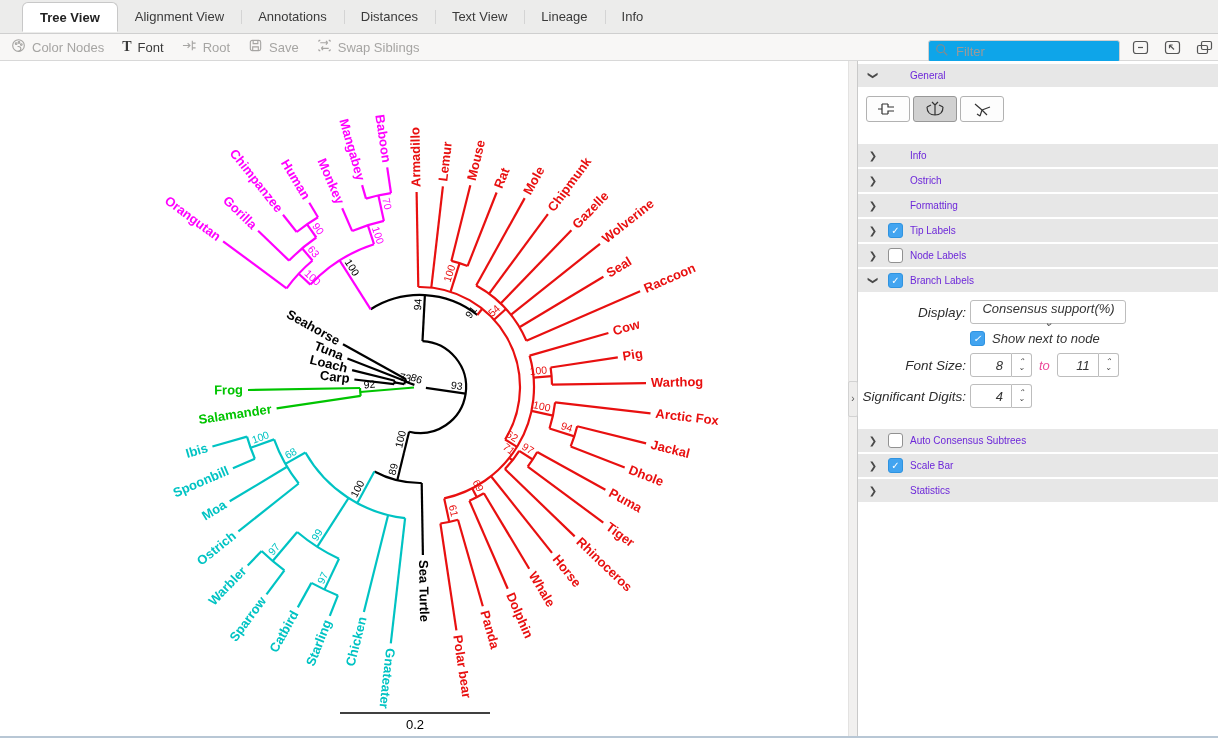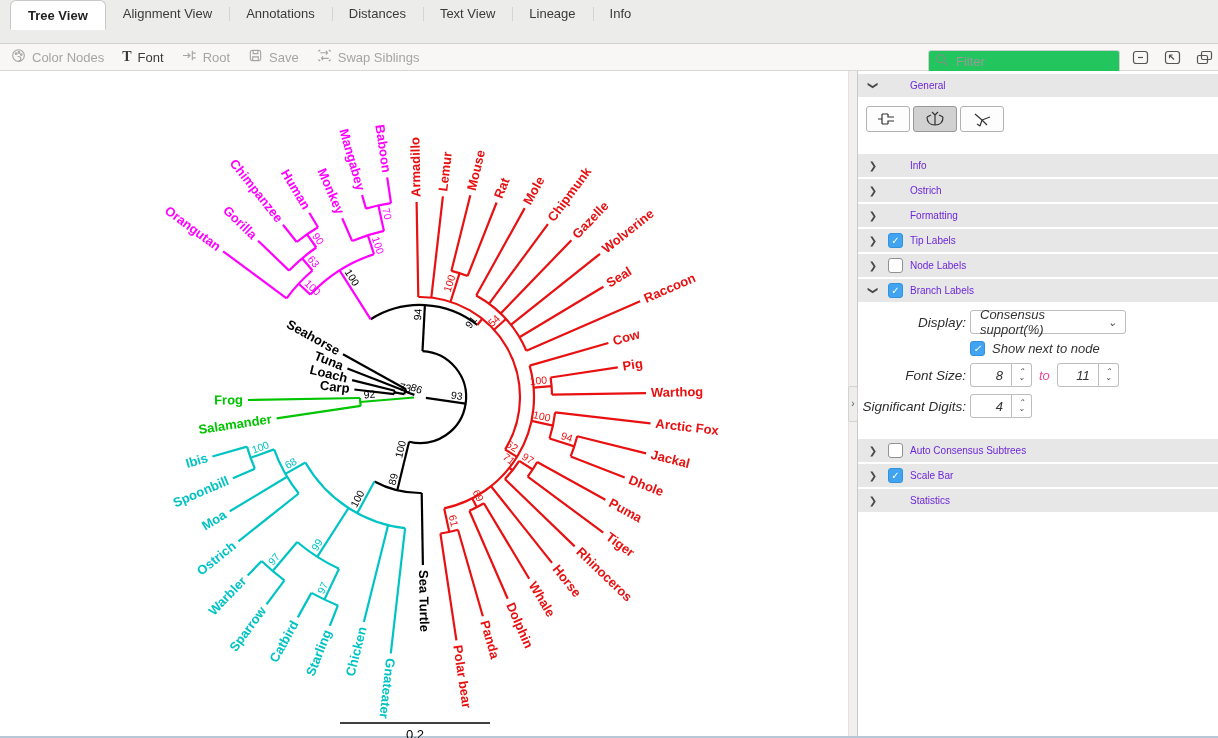--- a/index.html
+++ b/index.html
@@ -4,33 +4,33 @@
 <style>
   * { box-sizing: border-box; }
   html,body { margin:0; padding:0; }
   body {
     width:1218px; height:738px; overflow:hidden;
     font-family:"Liberation Sans", sans-serif; font-size:13px; color:#333; background:#fff;
   }
   .app { width:1218px; height:738px; display:flex; flex-direction:column; }
 
   
-  .tabbar { height:44px; background:#ececeb; display:flex; align-items:flex-start; padding-left:10px; border-bottom:1px solid #cfcfcf; }
+  .tabbar { height:34px; background:#ececeb; display:flex; align-items:center; padding-left:22px; border-bottom:1px solid #cfcfcf; }
   .tab { height:28px; line-height:28px; padding:0 17px; color:#3a3a3a; position:relative; }
   .tab.active { background:#fff; border:1px solid #c8c8c8; border-bottom:1px solid #fff; border-radius:6px 6px 0 0; font-weight:bold; color:#222; margin-bottom:-1px; height:30px; line-height:30px; }
   .tab:not(.active)::before { content:""; position:absolute; left:0; top:7px; width:1px; height:14px; background:#d4d4d4; }
   .tab.active + .tab::before { display:none; }
 
   
   .toolbar { height:27px; background:#f8f7f6; border-bottom:1px solid #d8d8d8; display:flex; align-items:center; padding:0 2px; }
   .tbtn { display:flex; align-items:center; gap:6px; padding:0 9px; height:24px; color:#a6a5a3; }
   .tbtn.enabled { color:#3a3a3a; }
   .tbtn svg { stroke:currentColor; fill:none; stroke-width:1.2; }
   .ticon-font { font-family:"Liberation Serif", serif; font-weight:bold; font-size:14px; line-height:14px; }
-  .filter { margin-left:auto; width:192px; height:23px; border:1px solid #cfcfcf; border-radius:3px; background:#22c55e; display:flex; align-items:center; padding:0 6px;margin-top:8px; }
+  .filter { margin-left:auto; width:192px; height:23px; border:1px solid #cfcfcf; border-radius:3px; background:#0ea5e9; display:flex; align-items:center; padding:0 6px;margin-top:8px; }
   .filter svg { stroke:#8a8a8a; fill:none; stroke-width:1.3; }
   .caret { width:1px; height:14px; background:#222; margin:0 2px 0 5px; }
   .filter input { border:none; outline:none; flex:1; font-family:"Liberation Sans",sans-serif; font-size:13px; color:#333; background:transparent; padding:0; }
   .filter input::placeholder { color:#9a9a9a; }
   .picon { width:24px; height:22px; display:flex; align-items:center; justify-content:center; margin-left:8px; }
   .picon svg { stroke:#555; fill:none; stroke-width:1.2; }
 
   
   .main { flex:1; display:flex; min-height:0; border-bottom:2px solid #b8c7d5; }
   .tree-pane { width:848px; position:relative; background:#fff; }
@@ -60,21 +60,21 @@
   .slabel { width:72px; text-align:right; margin-right:12px; color:#2d2d2d; font-size:13.5px; }
   .slider-row.disabled .slabel { color:#a8a8a8; }
   .track { flex:1; height:2px; background:#b6b6b6; position:relative; margin-right:14px; border-radius:1px; }
   .thumb { position:absolute; top:-5px; width:12px; height:13px; clip-path:polygon(0 0,100% 0,100% 52%,50% 100%,0 52%); }
   .thumb.blue { background:#2f7fe8; }
   .thumb.gray { background:#bdbdbd; }
 
   .bl-content { background:#fff; padding:6px 0 9px;font-style:italic; }
   .bl-row { display:flex; align-items:center; margin-bottom:7px; }
   .bl-label { width:108px; text-align:right; margin-right:4px; color:#2d2d2d; font-size:13.5px; white-space:nowrap; }
-  .dropdown { height:24px; width:156px; border:1px solid #bdbdbd; border-radius:3px; background:#fff; display:flex; align-items:center; justify-content:space-between; padding:0 8px 0 9px; }
+  .dropdown { height:24px; width:156px; border:1px solid #bdbdbd; border-radius:3px; background:#fff; display:flex; align-items:center; justify-content:space-between; padding:0 8px 0 9px;flex-direction:column; }
   .dd-ch { color:#555; font-size:11px; }
   .indent { margin-left:112px; display:flex; align-items:center; }
   .spin { display:flex; height:24px; }
   .spin .val { width:42px; border:1px solid #bdbdbd; border-radius:3px 0 0 3px; background:#fff; display:flex; align-items:center; justify-content:flex-end; padding-right:8px; }
   .spin .btns { width:20px; border:1px solid #bdbdbd; border-left:none; border-radius:0 3px 3px 0; background:#fff; display:flex; flex-direction:column; align-items:center; justify-content:center; font-size:8px; line-height:6px; color:#444; }
   .to { margin:0 7px; color:#ec4899; }
   .gap-top { margin-top:10px; }
 </style>
 </head>
 <body>

